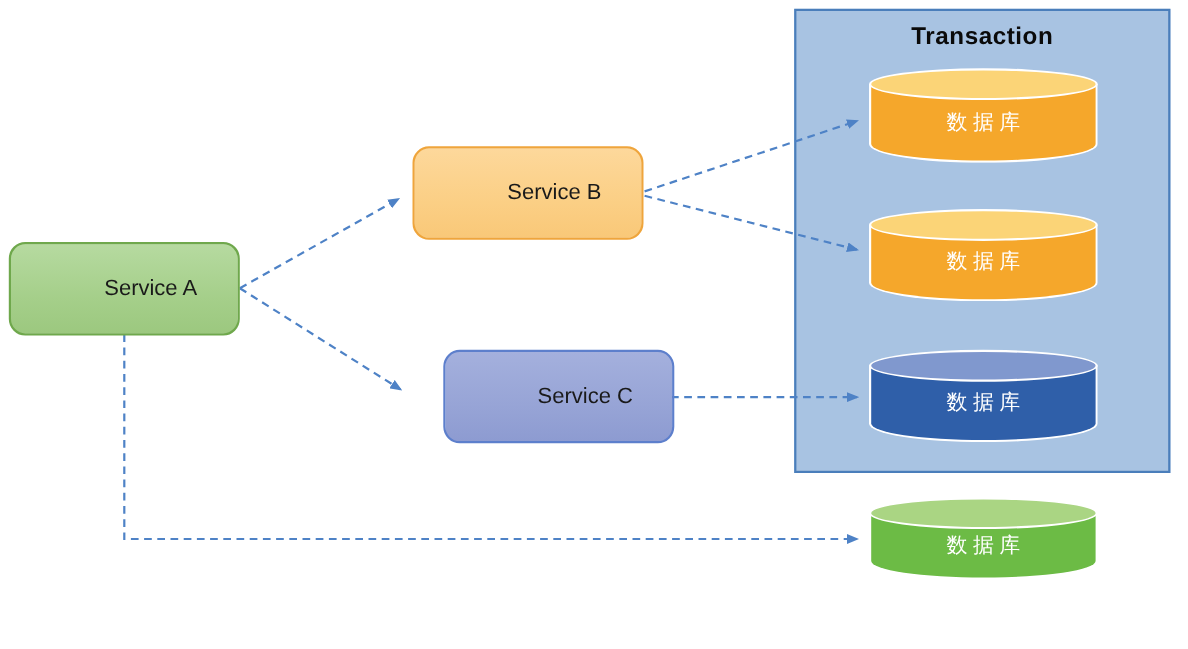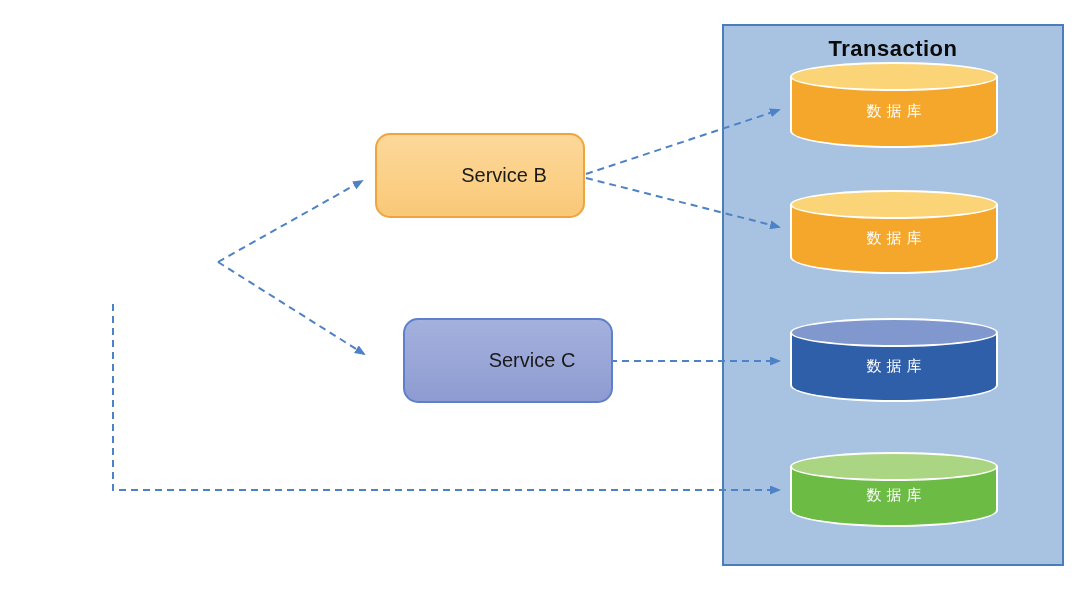--- a/index.html
+++ b/index.html
@@ -24,22 +24,22 @@
   .dash {
     fill: none;
     stroke: #4E82C6;
     stroke-width: 2;
     stroke-dasharray: 7 5;
   }
 
   
   .panel {
     position: absolute;
-    left: 722px; top: 24px;
-    width: 342px; height: 542px;
+    left: 722px; top: 8px;
+    width: 342px; height: 422px;
     background: #A8C3E2;
     border: 2px solid #4A7EBB;
   }
   .panel-title {
     position: absolute;
     left: 0; top: 10px;
     width: 100%;
     text-align: center;
     font-size: 22px;
     font-weight: bold;
@@ -93,21 +93,21 @@
   }
   .cyl-top {
     position: absolute;
     left: 0; top: 0;
     width: 208px; height: 29px;
     border-radius: 50%;
     border: 2px solid #ffffff;
   }
   .cyl-label {
     color: #ffffff;
-    font-size: 15px;
+    font-size: 19px;
     font-weight: 500;
     letter-spacing: 5px;
     padding-left: 5px;
   }
   .cyl-yellow .cyl-body { background: #F5A72B; }
   .cyl-yellow .cyl-top  { background: #FBD477; }
   .cyl-blue   .cyl-body { background: #2F5FA9; }
   .cyl-blue   .cyl-top  { background: #8098CE; }
   .cyl-green  .cyl-body { background: #6CBB45; }
   .cyl-green  .cyl-top  { background: #AAD583; }
@@ -149,20 +149,23 @@
       </marker>
     </defs>
     <path class="dash" d="M218,262 L362,181" marker-end="url(#ah)"></path>
     <path class="dash" d="M218,262 L364,354" marker-end="url(#ah)"></path>
     <path class="dash" d="M586,174 L779,110" marker-end="url(#ah)"></path>
     <path class="dash" d="M586,178 L779,227" marker-end="url(#ah)"></path>
     <path class="dash" d="M586,361 L779,361" marker-end="url(#ah)"></path>
     <path class="dash" d="M113,304 L113,490 L779,490" marker-end="url(#ah)"></path>
   </svg>
 
+  <div class="service service-a">
+    <span>Service A</span>
+  </div>
   <div class="service service-b">
     <span>Service B</span>
   </div>
   <div class="service service-c">
     <span>Service C</span>
   </div>
 
   <div class="cyl cyl-yellow cyl-1">
     <div class="cyl-body">
       <span class="cyl-label">数据库</span>

